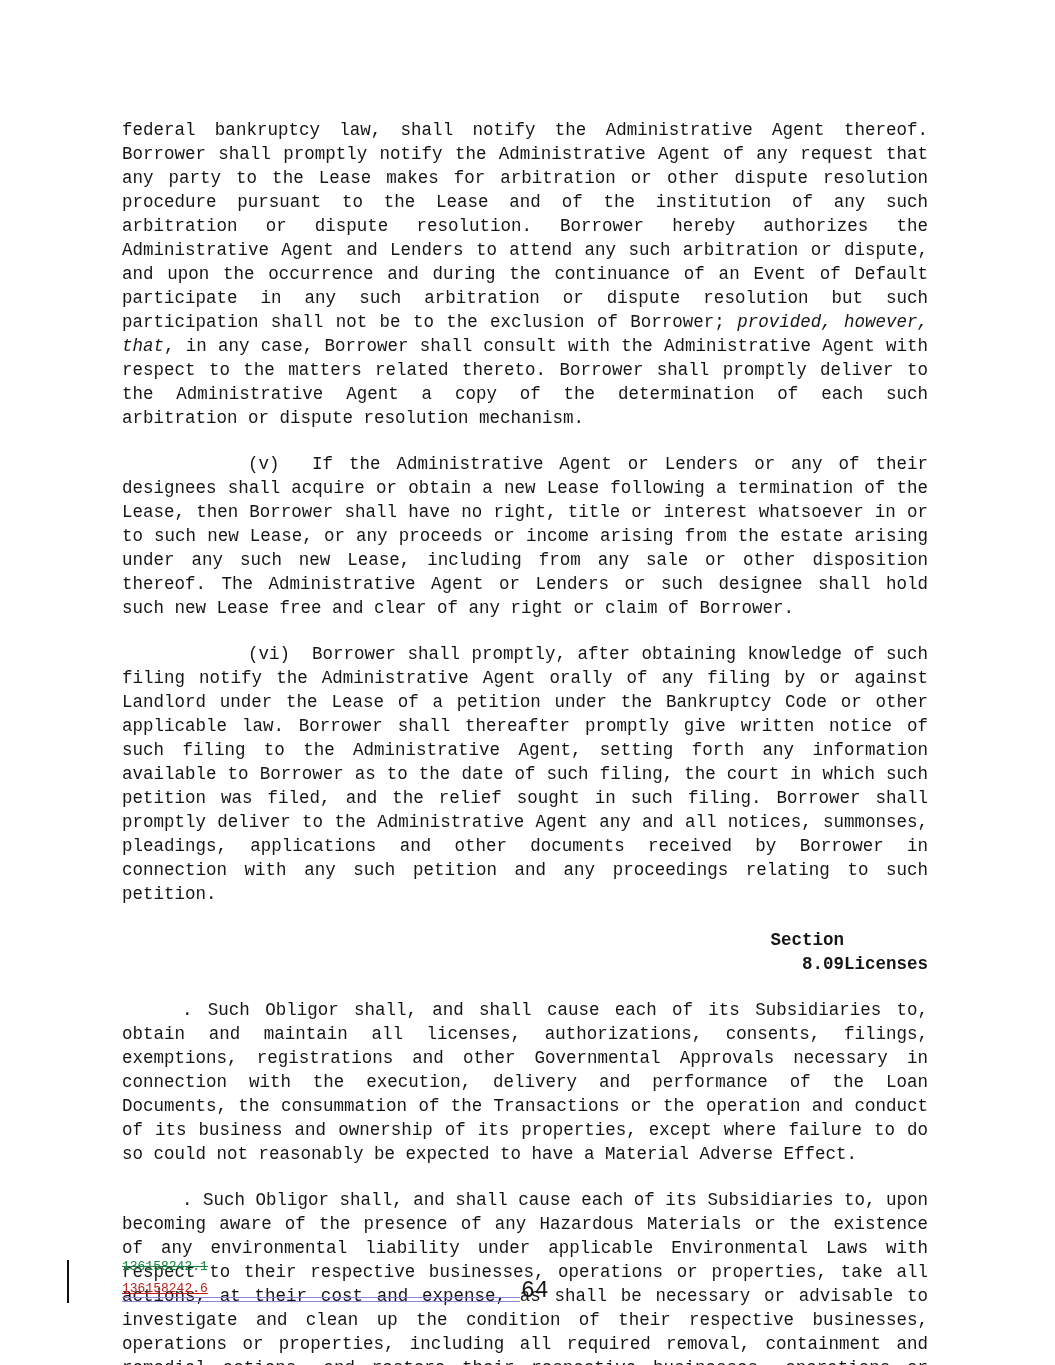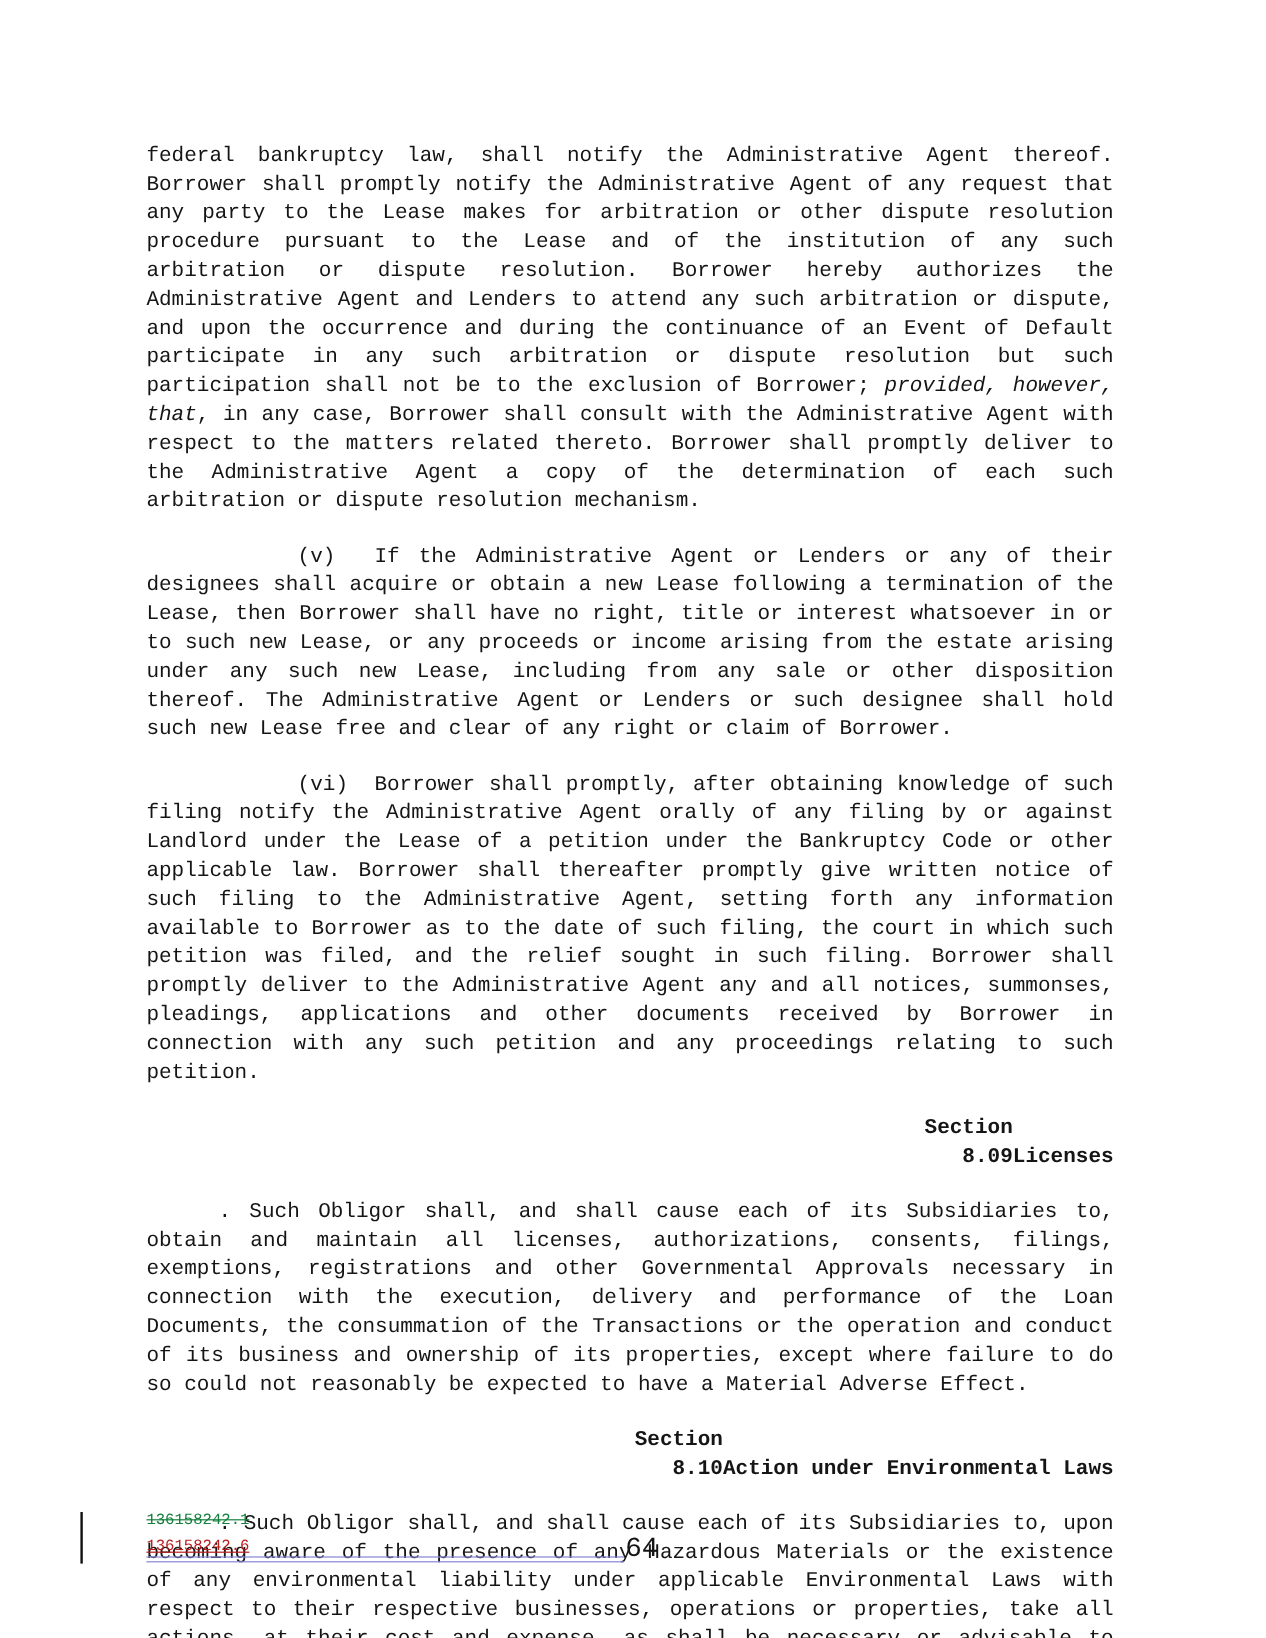--- a/index.html
+++ b/index.html
@@ -109,21 +109,20 @@
     <p class="para"><span>federal bankruptcy law, shall notify the Administrative Agent thereof.  Borrower shall promptly notify the Administrative Agent of any request that any party to the Lease makes for arbitration or other dispute resolution procedure pursuant to the Lease and of the institution of any such arbitration or dispute resolution.  Borrower hereby authorizes the Administrative Agent and Lenders to attend any such arbitration or dispute, and upon the occurrence and during the continuance of an Event of Default participate in any such arbitration or dispute resolution but such participation shall not be to the exclusion of Borrower; </span><span class="italic">provided, however, that</span><span>, in any case, Borrower shall consult with the Administrative Agent with respect to the matters related thereto.  Borrower shall promptly deliver to the Administrative Agent a copy of the determination of each such arbitration or dispute resolution mechanism.</span></p>
 
     <p class="para sub"><span class="sub-label">(v)</span><span>If the Administrative Agent or Lenders or any of their designees shall acquire or obtain a new Lease following a termination of the Lease, then Borrower shall have no right, title or interest whatsoever in or to such new Lease, or any proceeds or income arising from the estate arising under any such new Lease, including from any sale or other disposition thereof.  The Administrative Agent or Lenders or such designee shall hold such new Lease free and clear of any right or claim of Borrower.</span></p>
 
     <p class="para sub"><span class="sub-label">(vi)</span><span>Borrower shall promptly, after obtaining knowledge of such filing notify the Administrative Agent orally of any filing by or against Landlord under the Lease of a petition under the Bankruptcy Code or other applicable law.  Borrower shall thereafter promptly give written notice of such filing to the Administrative Agent, setting forth any information available to Borrower as to the date of such filing, the court in which such petition was filed, and the relief sought in such filing.  Borrower shall promptly deliver to the Administrative Agent any and all notices, summonses, pleadings, applications and other documents received by Borrower in connection with any such petition and any proceedings relating to such petition.</span></p>
 
     <p class="para heading"><span class="sec-number">Section 8.09</span><span>Licenses</span></p>
 
     <p class="para indent"><span>.  Such Obligor shall, and shall cause each of its Subsidiaries to, obtain and maintain all licenses, authorizations, consents, filings, exemptions, registrations and other Governmental Approvals necessary in connection with the execution, delivery and performance of the Loan Documents, the consummation of the Transactions or the operation and conduct of its business and ownership of its properties, except where failure to do so could not reasonably be expected to have a Material Adverse Effect.</span></p>
 
-    <p class="para heading"><span class="sec-number">Section 8.10</span><span>Action under Environmental Laws</span></p>
 
     <p class="para indent"><span>.  Such Obligor shall, and shall cause each of its Subsidiaries to, upon becoming aware of the presence of any Hazardous Materials or the existence of any environmental liability under applicable Environmental Laws with respect to their respective businesses, operations or properties, take all actions, at their cost and expense, as shall be necessary or advisable to investigate and clean up the condition of their respective businesses, operations or properties, including all required removal, containment and remedial actions, and restore their respective businesses, operations or properties to a condition in compliance with applicable Environmental Laws.</span></p>
 
     <p class="para heading"><span class="sec-number">Section 4.04</span><span>Use of Proceeds</span></p>
 
   </div>
 
   <div class="change-bar"></div>
 
   <div class="doc-id-deleted">136158242.1</div>

